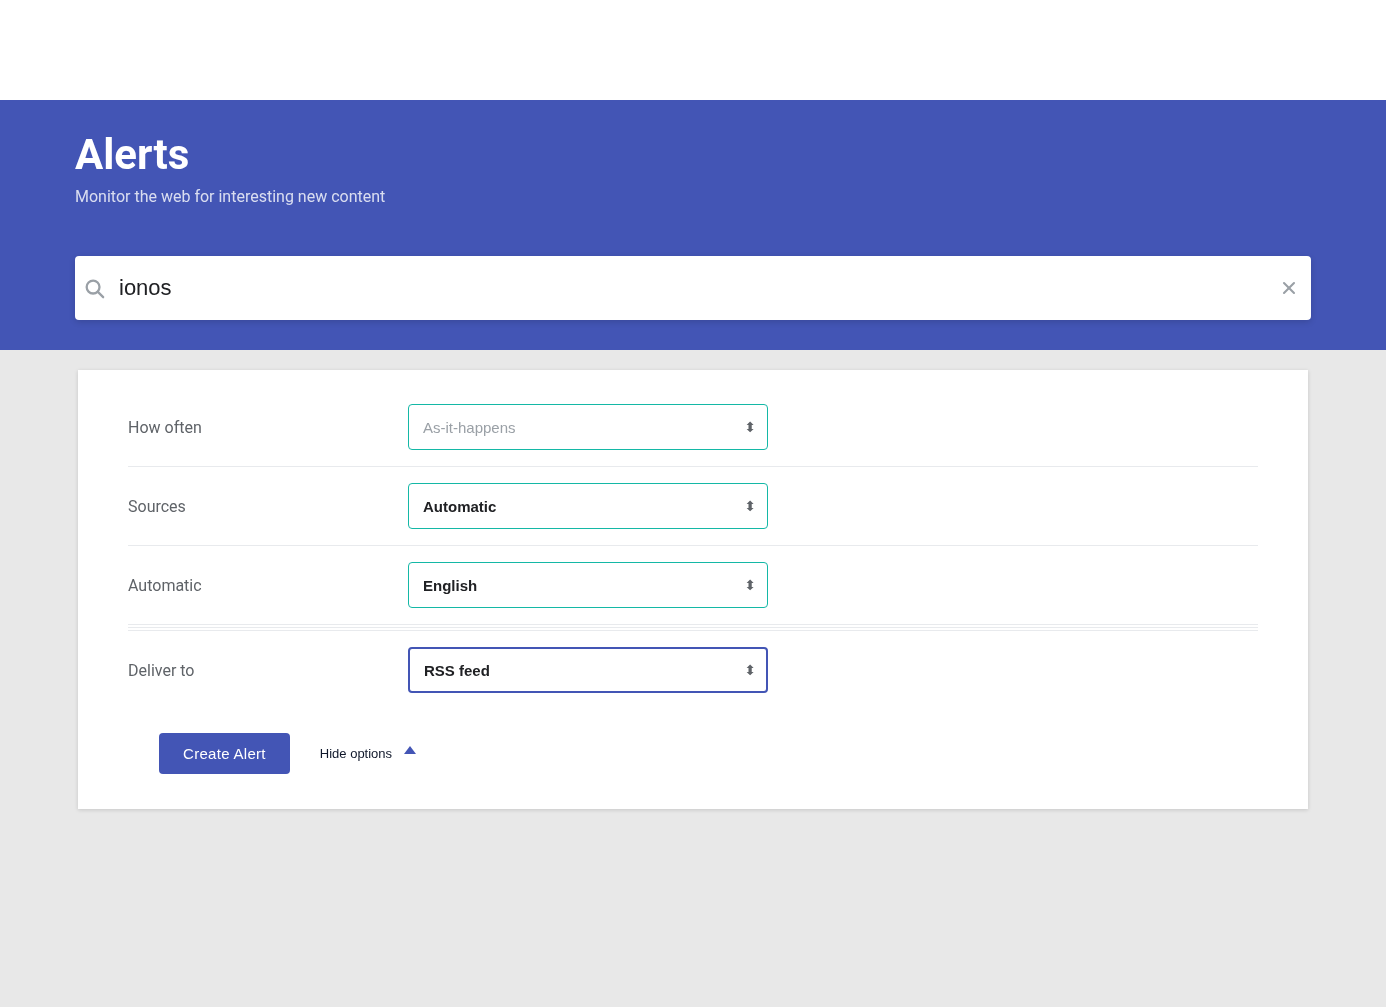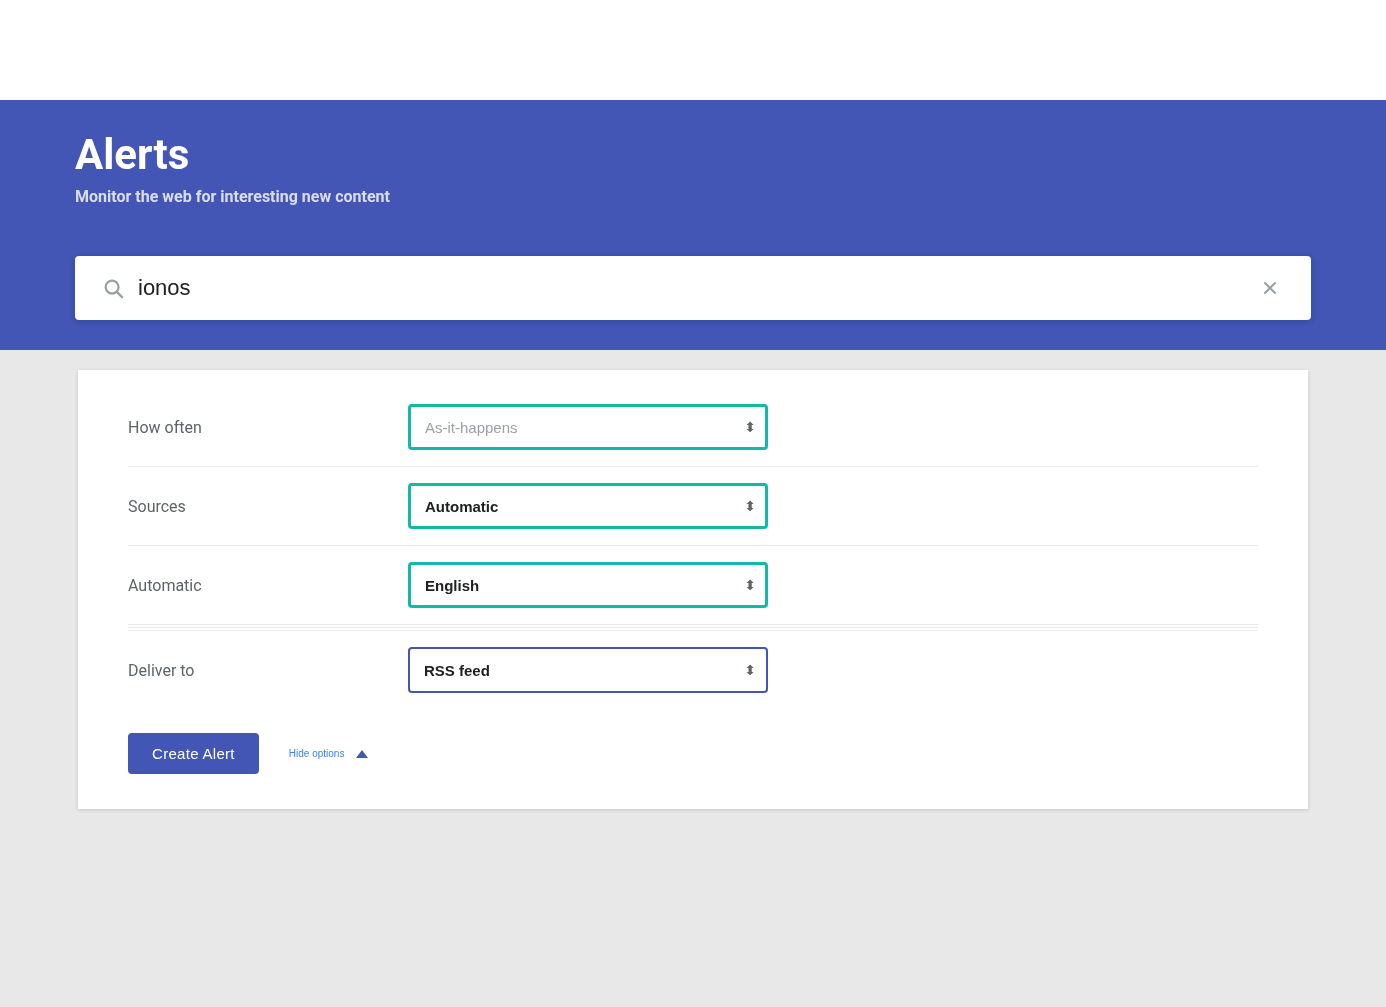--- a/index.html
+++ b/index.html
@@ -30,34 +30,34 @@
     .header-title {
       color: #ffffff;
       font-size: 42px;
       font-weight: 700;
       margin-bottom: 8px;
     }
 
     .header-subtitle {
       color: rgba(255,255,255,0.8);
       font-size: 16px;
-      font-weight: 700;
+      font-weight: 400;
     }
 
     .search-bar-container {
       background-color: #4355b5;
       padding: 0 75px 30px 75px;
     }
 
     .search-bar {
       background: #ffffff;
       border-radius: 4px;
       display: flex;
       align-items: center;
-      padding: 0 27px;
+      padding: 0 8px;
       height: 64px;
       width: 100%;
       box-shadow: 0 2px 6px rgba(0,0,0,0.15);
     }
 
     .search-icon-wrap {
       margin-right: 14px;
       color: #9aa0a6;
       font-size: 22px;
       display: flex;
@@ -108,21 +108,21 @@
     .option-label {
       width: 280px;
       color: #5f6368;
       font-size: 16px;
       font-weight: 400;
     }
 
     .option-select {
       width: 360px;
       height: 46px;
-      border: 3px solid #14b8a6;
+      border: 1px solid #14b8a6;
       border-radius: 4px;
       padding: 0 14px;
       font-size: 15px;
       color: #202124;
       background: #ffffff;
       appearance: none;
       -webkit-appearance: none;
       cursor: pointer;
       outline: none;
       position: relative;
@@ -169,30 +169,31 @@
     .create-alert-btn {
       background-color: #4355b5;
       color: #ffffff;
       border: none;
       border-radius: 4px;
       padding: 12px 24px;
       font-size: 15px;
       font-weight: 500;
       cursor: pointer;
       letter-spacing: 0.3px;
+      margin-left: 31px;
     }
 
     .hide-options-btn {
       background: none;
       border: none;
-      color: #3b82f6;
-      font-size: 10px;
+      color: #0f172a;
+      font-size: 13px;
       cursor: pointer;
       display: flex;
-      align-items: center;
+      align-items: flex-start;
       gap: 8px;
     }
 
     .arrow-up {
       display: inline-block;
       width: 0;
       height: 0;
       border-left: 6px solid transparent;
       border-right: 6px solid transparent;
       border-bottom: 8px solid #4355b5;

